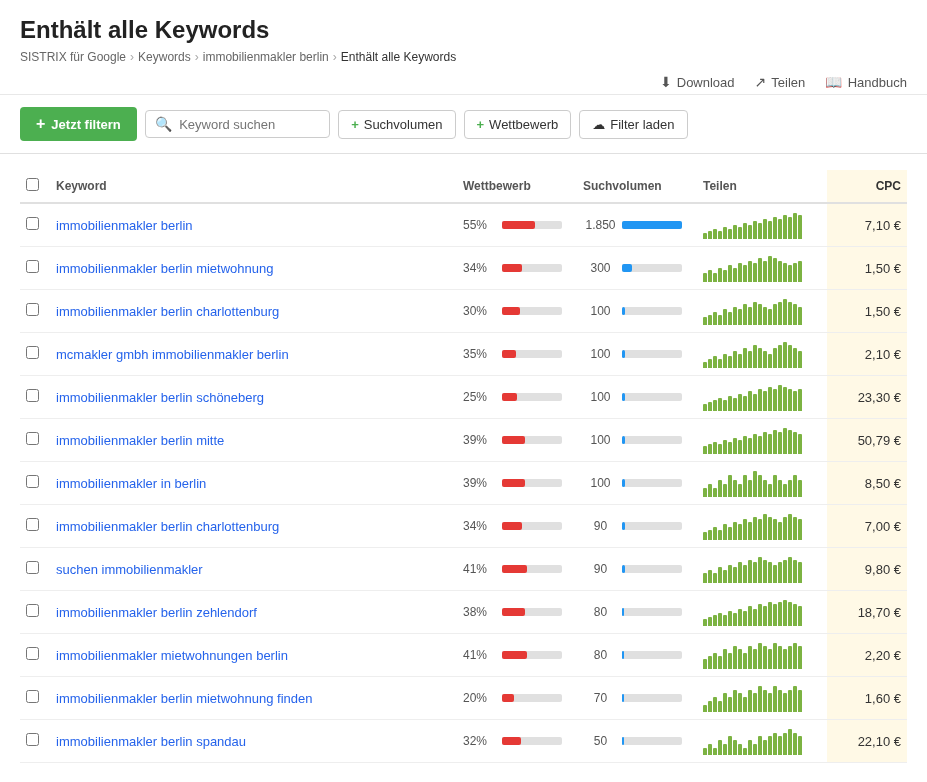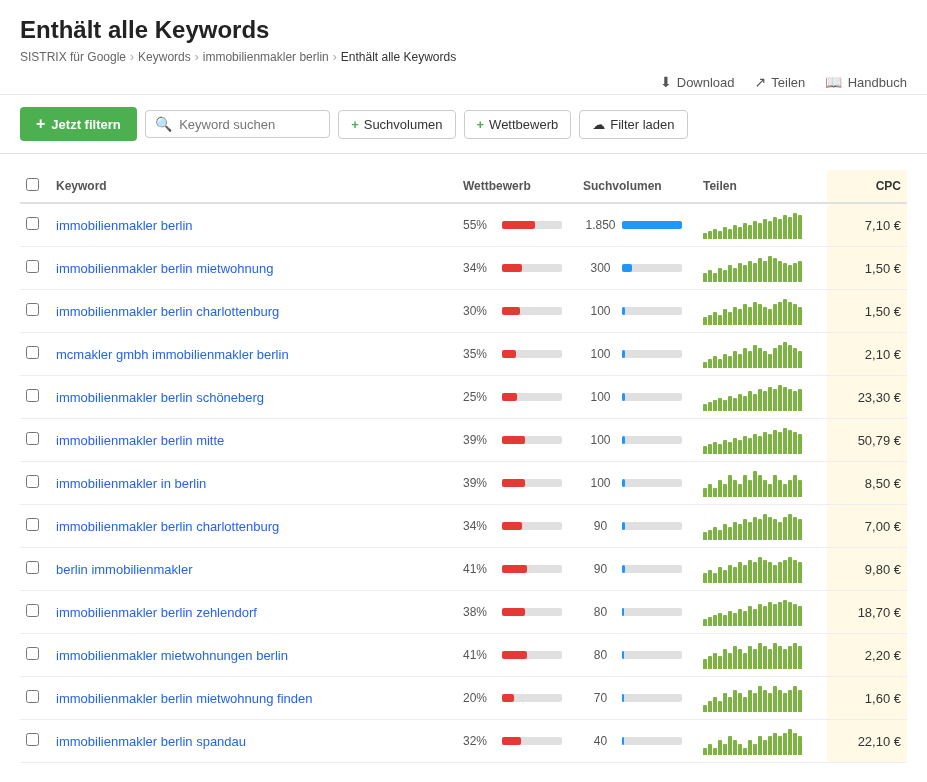--- a/index.html
+++ b/index.html
@@ -491,21 +491,21 @@
                 <div class="trend-bar" style="height: 23px;"></div>
                 <div class="trend-bar" style="height: 26px;"></div>
                 <div class="trend-bar" style="height: 23px;"></div>
                 <div class="trend-bar" style="height: 21px;"></div>
               </div>
             </td>
             <td class="cpc-cell">7,00 €</td>
           </tr>
           <tr>
             <td class="checkbox-col"><input type="checkbox" style=""></td>
-            <td class="keyword-col"><a href="#" class="keyword-link">berlin immobilienmakler</a></td>
+            <td class="keyword-col"><a href="#" class="keyword-link">suchen immobilienmakler</a></td>
             <td class="wettbewerb-col">
               <div class="bar-container">
                 <span class="bar-label">41%</span>
                 <div class="bar-track">
                   <div class="bar-fill-red" style="width: 41%;"></div>
                 </div>
               </div>
             </td>
             <td class="suchvolumen-col">
               <div class="bar-container">
@@ -682,21 +682,21 @@
             <td class="wettbewerb-col">
               <div class="bar-container">
                 <span class="bar-label">32%</span>
                 <div class="bar-track">
                   <div class="bar-fill-red" style="width: 32%;"></div>
                 </div>
               </div>
             </td>
             <td class="suchvolumen-col">
               <div class="bar-container">
-                <span class="bar-label">40</span>
+                <span class="bar-label">50</span>
                 <div class="bar-track">
                   <div class="bar-fill-blue" style="width: 3%;"></div>
                 </div>
               </div>
             </td>
             <td class="trend-col">
               <div class="trend-sparkline">
                 <div class="trend-bar" style="height: 7px;"></div>
                 <div class="trend-bar" style="height: 11px;"></div>
                 <div class="trend-bar" style="height: 7px;"></div>

